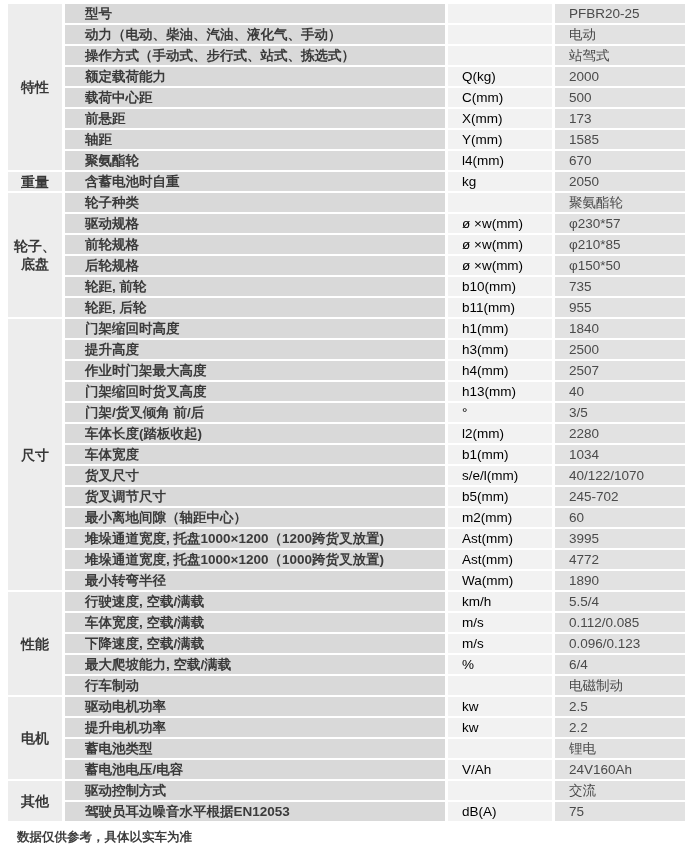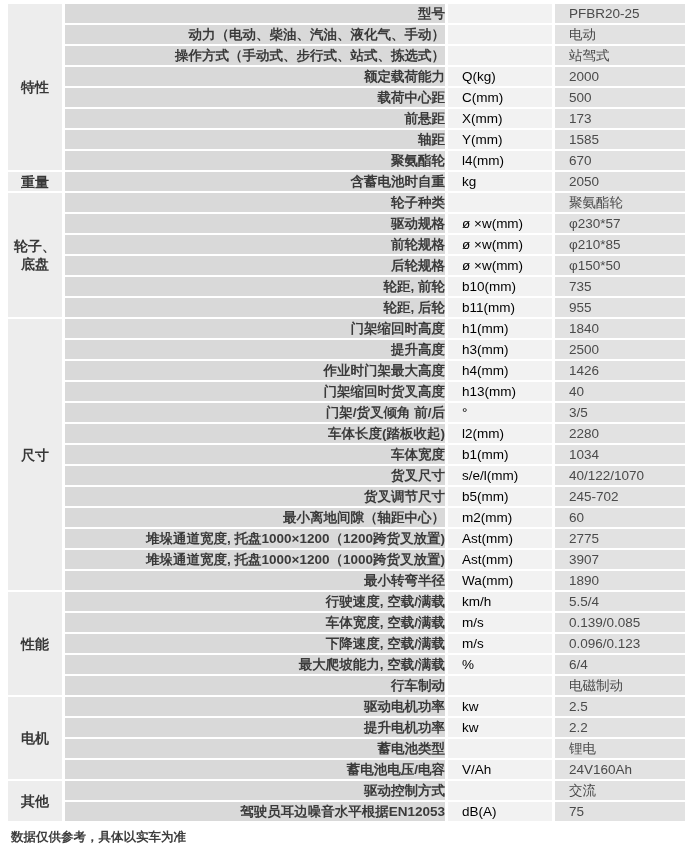--- a/index.html
+++ b/index.html
@@ -22,34 +22,34 @@
   }
   td.cat{
     background:#ededed;
     text-align:center;vertical-align:middle;
     font-weight:bold;font-size:14px;color:#383838;
     white-space:normal;line-height:18px;
   }
   td.name{
     background:#d9d9d9;
     padding-left:20px;
-    font-weight:bold;color:#3a3a3a;text-align:right;
+    font-weight:bold;color:#3a3a3a;
   }
   td.unit{
     background:#f2f2f2;
     padding-left:14px;
     font-weight:normal;color:#000000;
   }
   td.val{
     background:#e2e2e2;
     padding-left:14px;
     font-weight:normal;color:#4a4a4a;
   }
   .footer{
-    margin:6px 0 0 6px;
+    margin:6px 0 0 12px;
     font-size:12.5px;font-weight:bold;color:#3d3d3d;
   }
 </style>
 </head>
 <body>
 
 <div class="wrap">
   <table class="spec">
     <colgroup>
       <col style="width:54px">
@@ -143,21 +143,21 @@
           <td class="val">1840</td>
         </tr>
         <tr>
           <td class="name">提升高度</td>
           <td class="unit">h3(mm)</td>
           <td class="val">2500</td>
         </tr>
         <tr>
           <td class="name">作业时门架最大高度</td>
           <td class="unit">h4(mm)</td>
-          <td class="val">1426</td>
+          <td class="val">2507</td>
         </tr>
         <tr>
           <td class="name">门架缩回时货叉高度</td>
           <td class="unit">h13(mm)</td>
           <td class="val">40</td>
         </tr>
         <tr>
           <td class="name">门架/货叉倾角 前/后</td>
           <td class="unit">°</td>
           <td class="val">3/5</td>
@@ -183,42 +183,42 @@
           <td class="val">245-702</td>
         </tr>
         <tr>
           <td class="name">最小离地间隙（轴距中心）</td>
           <td class="unit">m2(mm)</td>
           <td class="val">60</td>
         </tr>
         <tr>
           <td class="name">堆垛通道宽度, 托盘1000×1200（1200跨货叉放置)</td>
           <td class="unit">Ast(mm)</td>
-          <td class="val">2775</td>
+          <td class="val">3995</td>
         </tr>
         <tr>
           <td class="name">堆垛通道宽度, 托盘1000×1200（1000跨货叉放置)</td>
           <td class="unit">Ast(mm)</td>
-          <td class="val">3907</td>
+          <td class="val">4772</td>
         </tr>
         <tr>
           <td class="name">最小转弯半径</td>
           <td class="unit">Wa(mm)</td>
           <td class="val">1890</td>
         </tr>
         <tr>
           <td class="cat" rowspan="5">性能</td>
           <td class="name">行驶速度, 空载/满载</td>
           <td class="unit">km/h</td>
           <td class="val">5.5/4</td>
         </tr>
         <tr>
           <td class="name">车体宽度, 空载/满载</td>
           <td class="unit">m/s</td>
-          <td class="val">0.139/0.085</td>
+          <td class="val">0.112/0.085</td>
         </tr>
         <tr>
           <td class="name">下降速度, 空载/满载</td>
           <td class="unit">m/s</td>
           <td class="val">0.096/0.123</td>
         </tr>
         <tr>
           <td class="name">最大爬坡能力, 空载/满载</td>
           <td class="unit">%</td>
           <td class="val">6/4</td>

